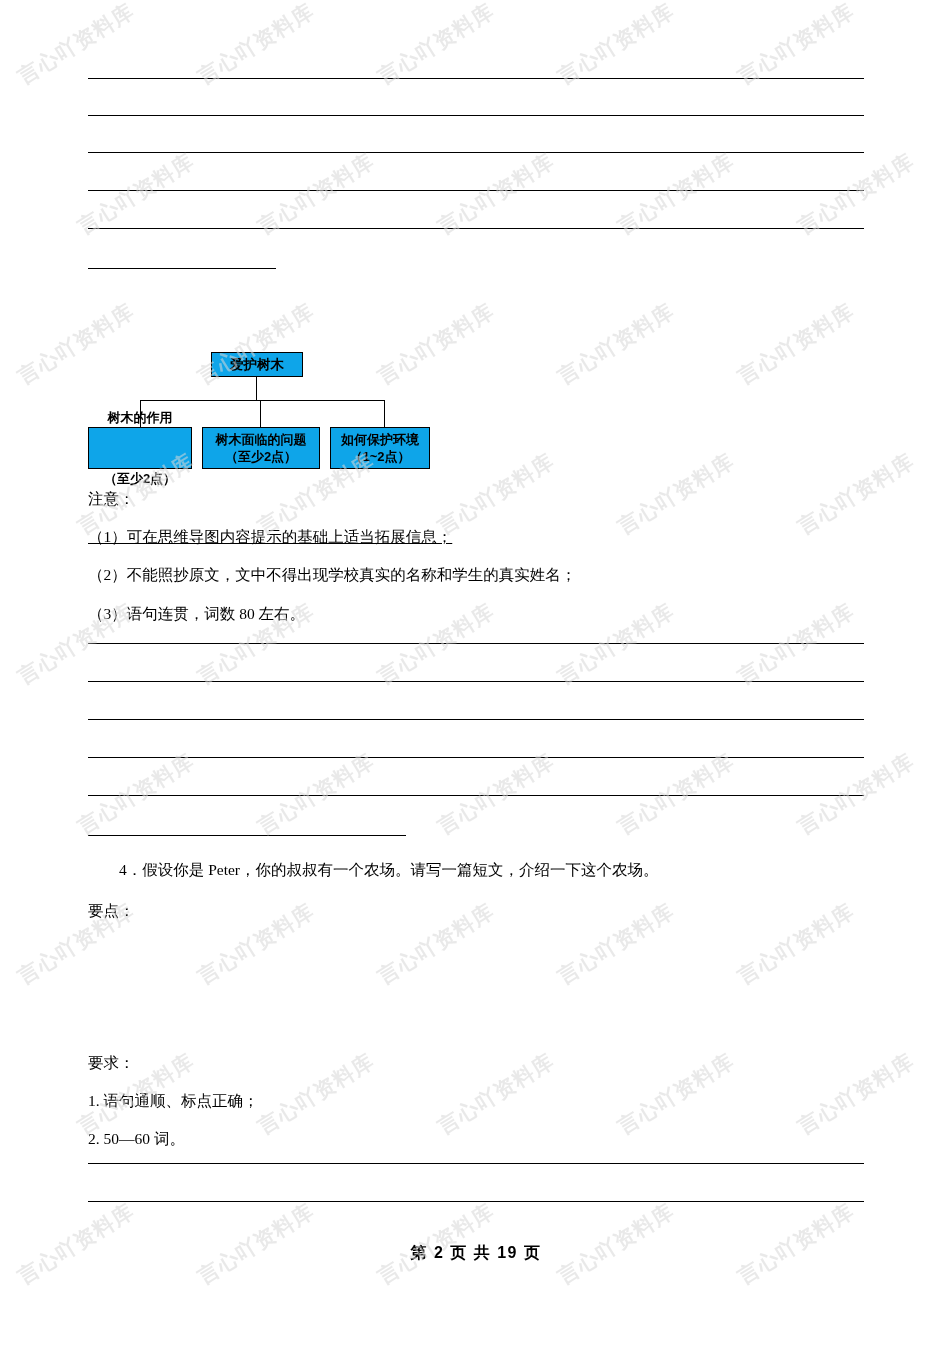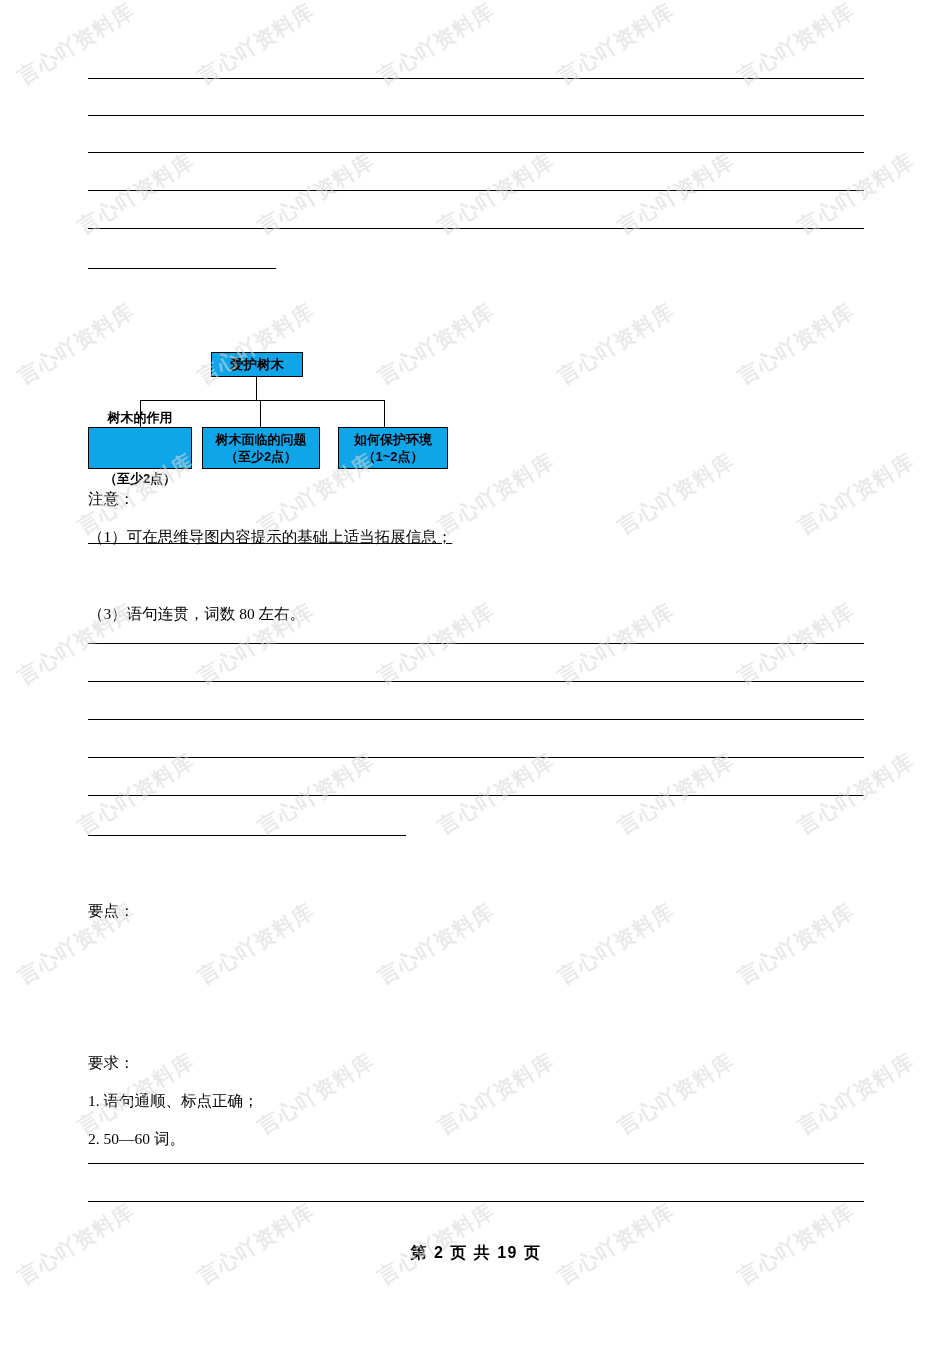--- a/index.html
+++ b/index.html
@@ -113,21 +113,21 @@
     width: 92px;
     height: 25px;
     font-size: 13.5px;
   }
   .node.child {
     top: 75px;
     height: 42px;
   }
   .node.c1 { left: 0px;   width: 104px; gap: 44px; }
   .node.c2 { left: 114px; width: 118px; }
-  .node.c3 { left: 250px; width: 110px; }
+  .node.c3 { left: 242px; width: 100px; }
 
   .connector {
     position: absolute;
     background: #000;
   }
   .v-root { left: 168px; top: 25px; width: 1.4px; height: 24px; }
   .h-bar  { left: 52px;  top: 48px; width: 245px; height: 1.4px; }
   .v-c1   { left: 52px;  top: 48px; width: 1.4px; height: 27px; }
   .v-c2   { left: 172px; top: 48px; width: 1.4px; height: 27px; }
   .v-c3   { left: 296px; top: 48px; width: 1.4px; height: 27px; }
@@ -180,30 +180,32 @@
         <span>（至少2点）</span>
       </div>
       <div class="node child c3">
         <span>如何保护环境</span>
         <span>（1~2点）</span>
       </div>
     </div>
 
     <div class="label" style="top:486px;">注意：</div>
     <div class="label" style="top:524px;text-decoration:underline;">（1）可在思维导图内容提示的基础上适当拓展信息；</div>
+    <div class="label" style="top:562px;">（2）不能照抄原文，文中不得出现学校真实的名称和学生的真实姓名；</div>
     <div class="label" style="top:601px;">（3）语句连贯，词数 80 左右。</div>
 
     <div class="rule" style="top:643px;"></div>
     <div class="rule thin" style="top:681px;"></div>
     <div class="rule thin" style="top:719px;"></div>
     <div class="rule thin" style="top:757px;"></div>
     <div class="rule thin" style="top:795px;"></div>
 
     <div class="short-rule" style="top:835px; width:318px;"></div>
 
+    <div class="para indent" style="top:855px;">4．假设你是 Peter，你的叔叔有一个农场。请写一篇短文，介绍一下这个农场。</div>
 
     <div class="label" style="top:898px;">要点：</div>
 
     <div class="label" style="top:1050px;">要求：</div>
     <div class="label" style="top:1088px;">1. 语句通顺、标点正确；</div>
     <div class="label" style="top:1126px;">2. 50—60 词。</div>
 
     <div class="rule" style="top:1163px;"></div>
     <div class="rule thin" style="top:1201px;"></div>
 

